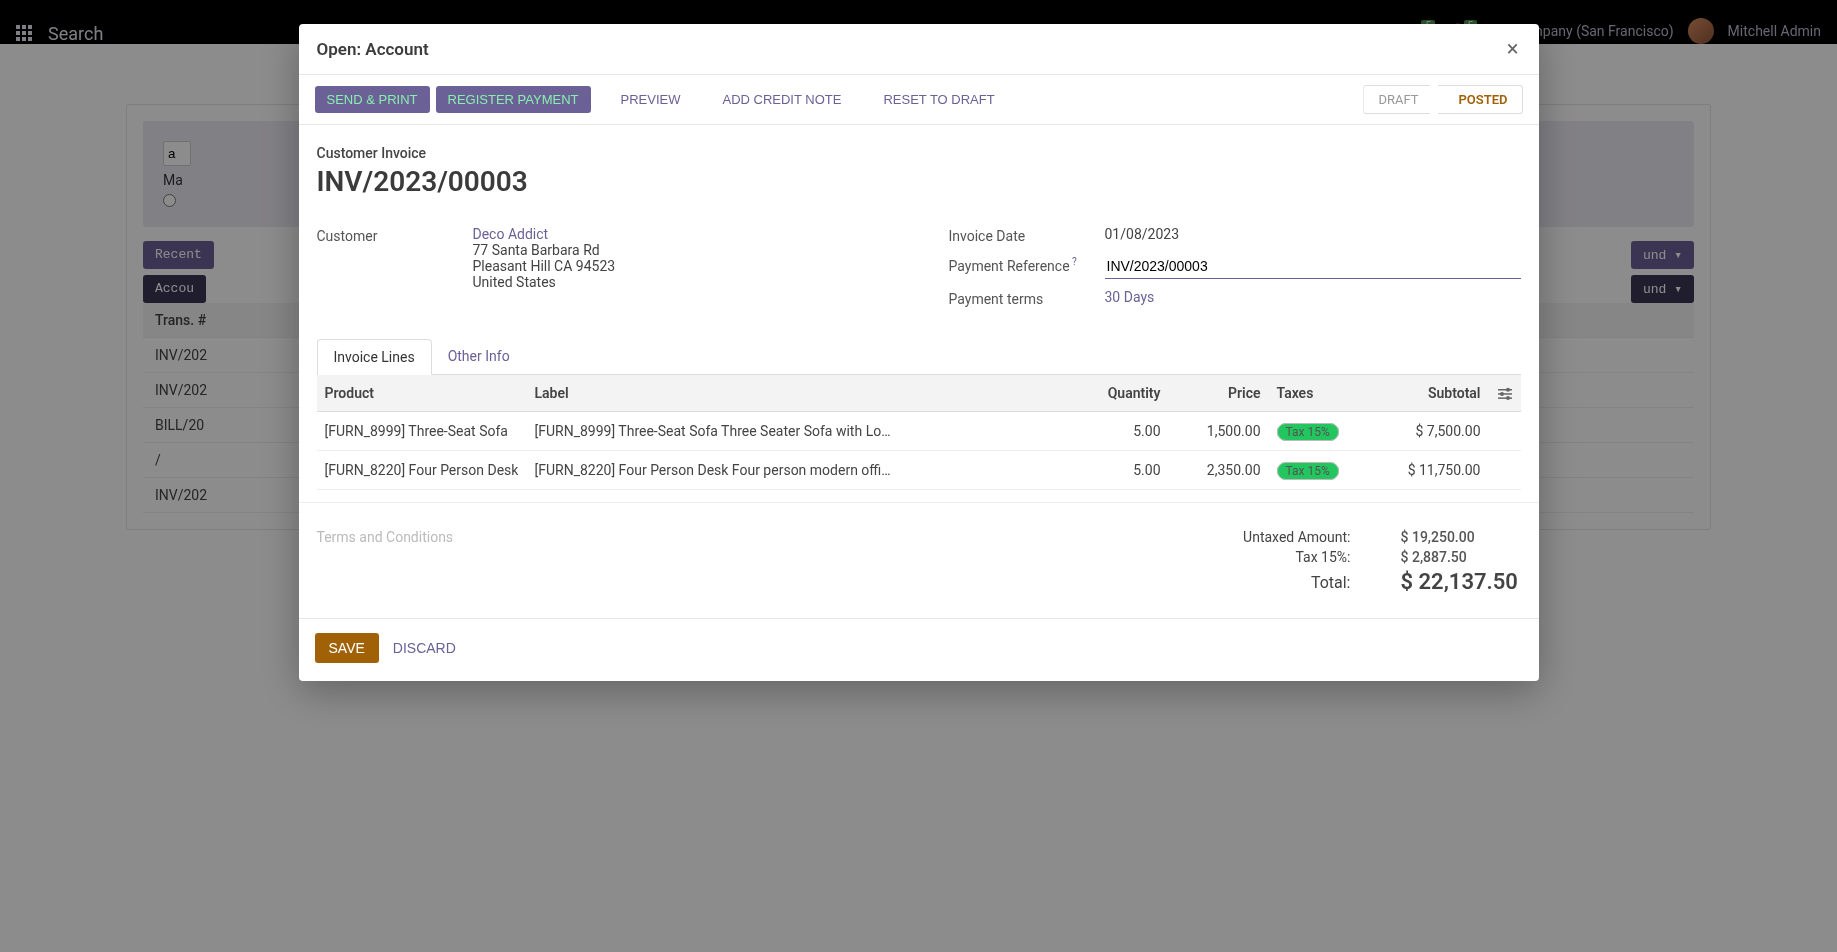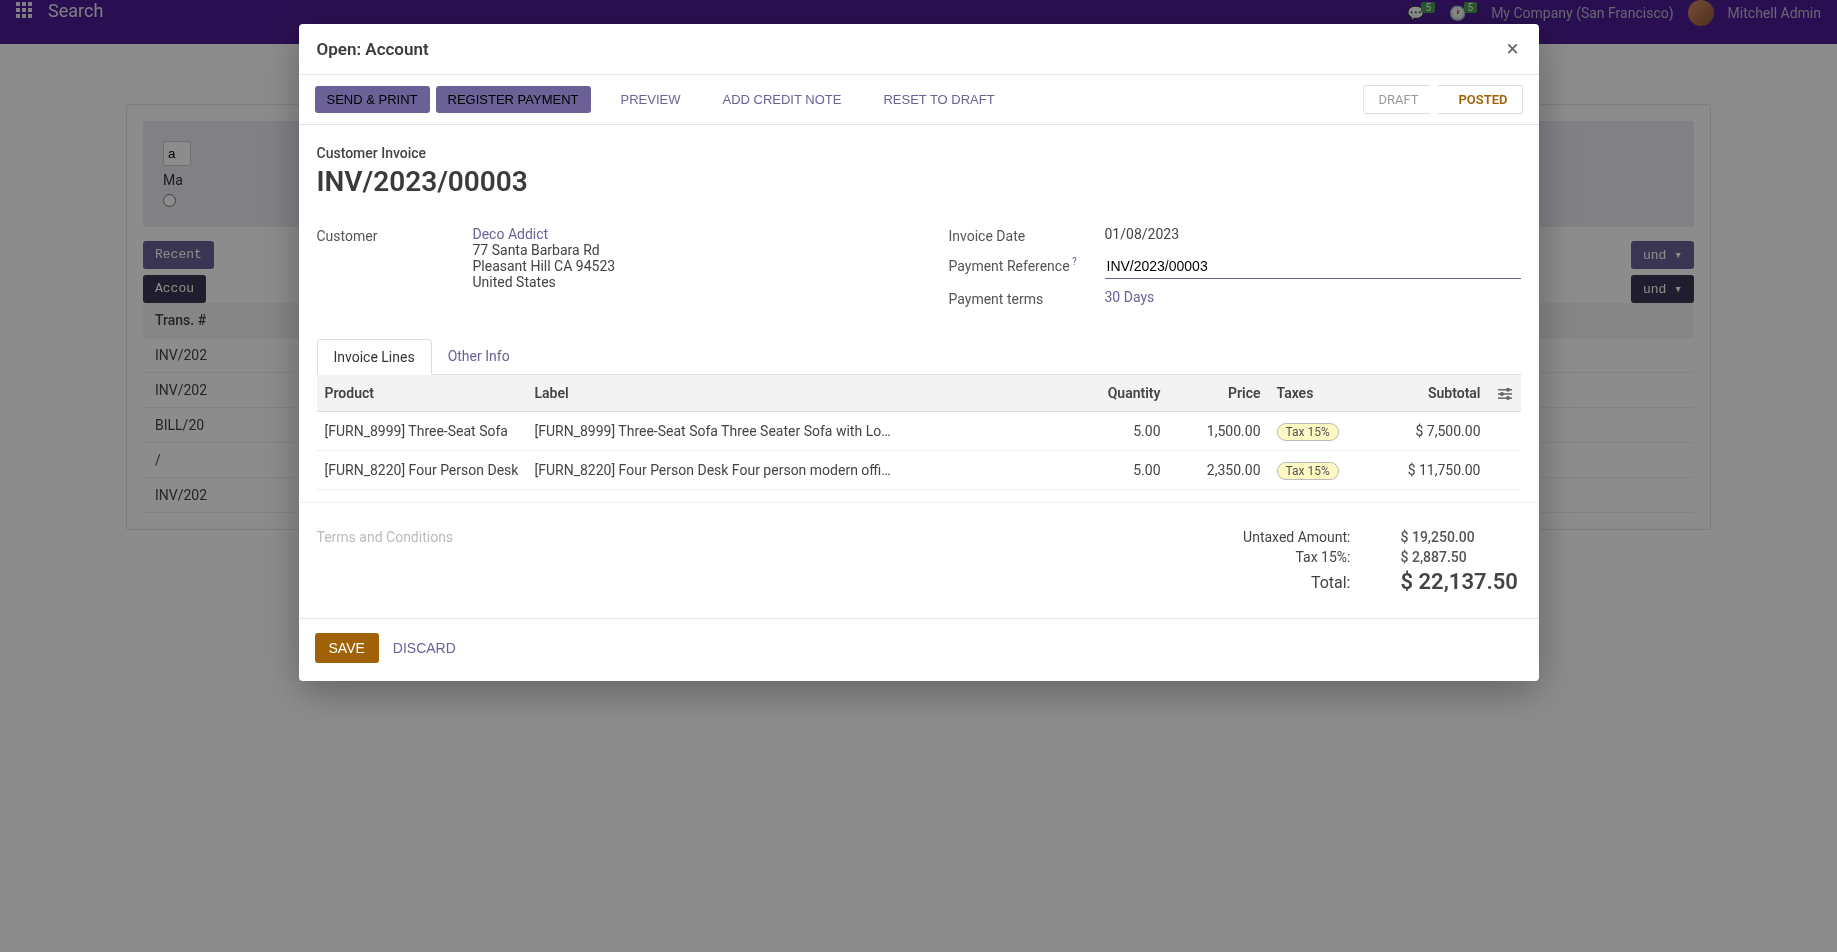--- a/index.html
+++ b/index.html
@@ -1,19 +1,19 @@
 <!DOCTYPE html>
 <html><head>
 <meta charset="utf-8">
 <style>
 * { box-sizing: border-box; margin: 0; padding: 0; }
 body { font-family: -apple-system, BlinkMacSystemFont, "Segoe UI", Roboto, "Helvetica Neue", Arial, sans-serif; font-size: 14px; color: #333; background: #ffffff; }
 
 
-.navbar { background: #4c1d95; height: 44px; display: flex; align-items: flex-start; padding: 0 16px; color: #fff; }
+.navbar { background: #000000; height: 44px; display: flex; align-items: flex-end; padding: 0 16px; color: #fff; }
 .navbar-left { display: flex; align-items: center; gap: 14px; }
 .apps-icon { width: 18px; height: 18px; display: grid; grid-template-columns: repeat(3,4px); grid-template-rows: repeat(3,4px); gap: 2px; }
 .apps-icon span { background: #e8e6f0; width: 4px; height: 4px; }
 .navbar-title { font-size: 18px; color: #e8e6f0; }
 .navbar-right { margin-left: auto; display: flex; align-items: center; gap: 14px; color: #bfbad1; font-size: 14px; }
 .badge-wrap { position: relative; display: flex; align-items: center; }
 .badge-count { background: #4f9e55; color: #fff; font-size: 10px; padding: 0 4px; border-radius: 2px; margin-left:-3px; margin-top:-11px; }
 .avatar { width: 26px; height: 26px; border-radius: 50%; background: linear-gradient(135deg,#d98c5f,#8f563a); }
 
 
@@ -29,21 +29,21 @@
 .overlay { position: fixed; inset: 0; background: rgba(0,0,0,0.45); display: flex; justify-content: center; align-items: flex-start; }
 
 
 .modal { background: #fff; width: 1240px; margin-top: 24px; border-radius: 4px; box-shadow: 0 10px 40px rgba(0,0,0,0.3); display: flex; flex-direction: column; }
 .modal-header { display: flex; align-items: center; padding: 14px 20px 14px 18px; border-bottom: 1px solid #e6e6e6; }
 .modal-title { font-size: 17px; font-weight: 600; color: #3c3c3c; }
 .close-x { margin-left: auto; cursor: pointer; color: #666; font-size: 22px; line-height: 1; }
 
 .status-row { display: flex; align-items: center; padding: 10px 16px; border-bottom: 1px solid #e6e6e6; }
 .btn { padding: 6px 12px; font-size: 13px; border-radius: 3px; cursor: pointer; border: none; font-weight: 500; }
-.btn-primary { background: #6c6197; color: #000000; }
+.btn-primary { background: #6c6197; color: #86efac; }
 .btn-primary + .btn-primary { margin-left: 6px; }
 .btn-link { background: transparent; color: #6c6197; font-weight: 500; margin-left: 18px; }
 .status-arrow { margin-left: auto; display: flex; align-items: center; }
 .status-step { padding: 6px 14px; font-size: 13px; color: #999; border: 1px solid #ddd; position: relative; background:#fff; }
 .status-step.first { border-top-left-radius: 3px; border-bottom-left-radius: 3px; padding-right: 20px; clip-path: polygon(0 0, calc(100% - 10px) 0, 100% 50%, calc(100% - 10px) 100%, 0 100%); }
 .status-step.active { color: #a16207; font-weight: 600; }
 .status-step.last { border-left: none; border-top-right-radius: 3px; border-bottom-right-radius: 3px; padding-left: 20px; margin-left:-1px; }
 
 .modal-body { padding: 20px 18px 10px; }
 .doc-type { font-size: 14px; color: #444; font-weight: 500; }
@@ -62,21 +62,21 @@
 .tabs { display: flex; border-bottom: 1px solid #ddd; margin-top: 22px; }
 .tab { padding: 9px 16px; font-size: 14px; cursor: pointer; color: #6c6197; }
 .tab.active { border: 1px solid #ddd; border-bottom: 1px solid #fff; margin-bottom: -1px; border-top-left-radius: 4px; border-top-right-radius: 4px; color: #333; }
 
 
 .lines-table { width: 100%; border-collapse: collapse; }
 .lines-table thead th { background: #f3f3f3; padding: 10px 8px; text-align: left; font-weight: 600; font-size: 14px; border-bottom: 1px solid #ddd; color:#444; }
 .lines-table thead th.right { text-align: right; }
 .lines-table tbody td { padding: 11px 8px; border-bottom: 1px solid #eee; font-size: 14px; color: #444; }
 .lines-table tbody td.right { text-align: right; }
-.tax-badge { border: 1px solid #bbb; border-radius: 12px; padding: 1px 8px; font-size: 12px; color: #555; background:#fef9c3; }
+.tax-badge { border: 1px solid #bbb; border-radius: 12px; padding: 1px 8px; font-size: 12px; color: #555; background:#22c55e; }
 .ellipsis { max-width: 380px; overflow: hidden; text-overflow: ellipsis; white-space: nowrap; display:block; }
 .col-opt-icon { width: 16px; height: 14px; display:inline-block; vertical-align:middle; }
 
 
 .bottom-row { display: flex; padding: 26px 0 10px; align-items: flex-start; }
 .terms { color: #bbb; font-size: 14px; }
 .totals { margin-left: auto; text-align: left; }
 .totals-row { display: flex; justify-content: flex-end; gap: 50px; margin-bottom: 4px; font-size: 14px; }
 .totals-row .tlabel { color: #444; }
 .totals-row .tval { min-width: 120px; color: #555; font-weight:500; }

